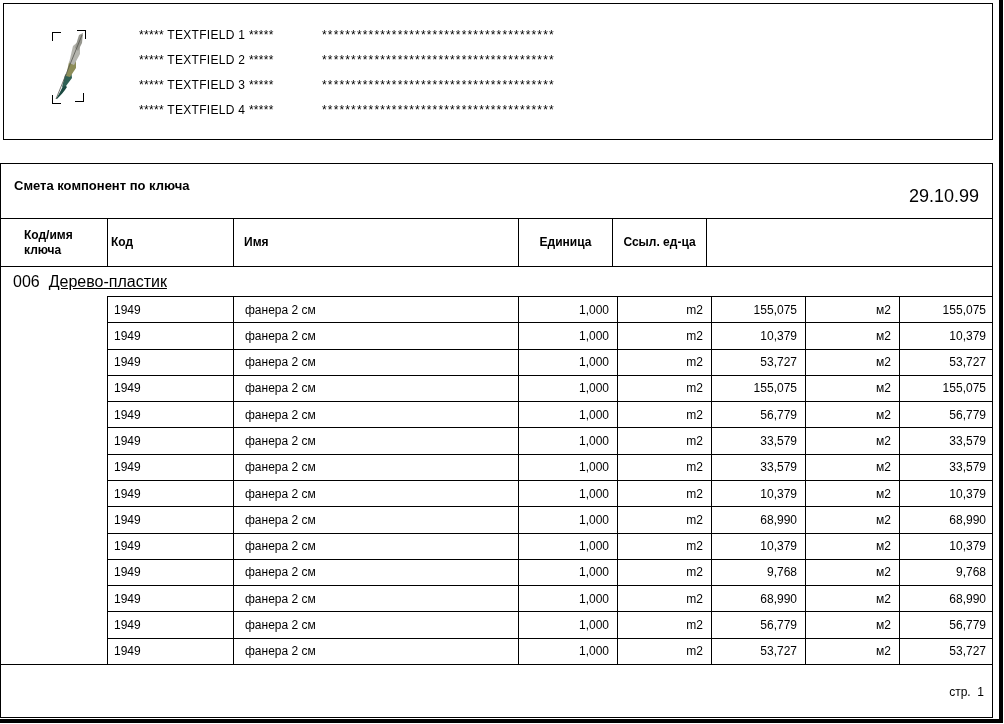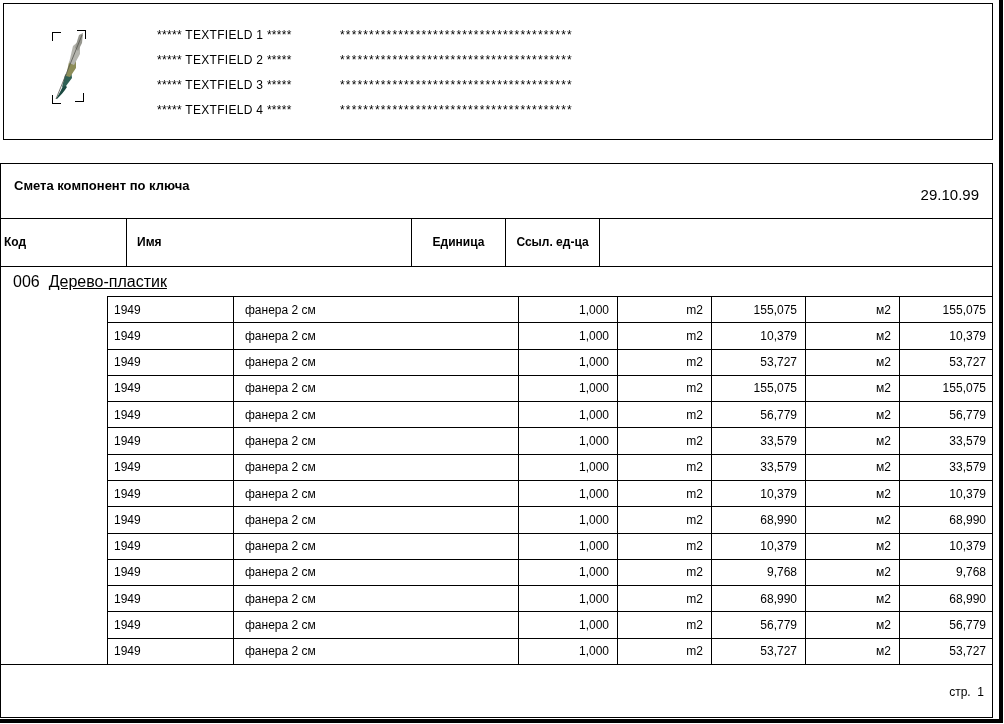--- a/index.html
+++ b/index.html
@@ -18,32 +18,32 @@
     border:1px solid #000;
   }
   .logo { position:absolute; left:48px; top:25px; width:36px; height:76px; }
   .bracket { position:absolute; width:9px; height:9px; }
   .br-tl { left:0; top:3px;    border-left:1px solid #000; border-top:1px solid #000; }
   .br-tr { right:2px; top:1px; border-right:1px solid #000; border-top:1px solid #000; }
   .br-bl { left:0; bottom:1px; border-left:1px solid #000; border-bottom:1px solid #000; }
   .br-br { right:4px; bottom:3px; border-right:1px solid #000; border-bottom:1px solid #000; }
   .feather-svg { position:absolute; left:2px; top:2px; }
 
-  .hfields { position:absolute; left:135px; top:18px;margin-left:18px; }
+  .hfields { position:absolute; left:135px; top:18px; }
   .hrow { height:25px; display:flex; align-items:center; font-size:12px; white-space:pre; }
   .hlabel { width:183px; letter-spacing:0.3px; }
   .hvalue { letter-spacing:1.15px; }
 
   
   .main-box {
     position:absolute; left:0; top:163px; width:993px; height:555px;
     border:1px solid #000;
   }
   .report-title { position:absolute; left:13px; top:14px; font-size:13px; font-weight:bold; }
-  .report-date  { position:absolute; right:13px; top:22px; font-size:15px; }
+  .report-date  { position:absolute; right:13px; top:22px; font-size:18px; }
 
   .thead {
     position:absolute; left:0; top:54px; width:991px; height:49px; display:flex;
     border-top:1px solid #000; border-bottom:1px solid #000;
   }
   .th { border-right:1px solid #000; display:flex; align-items:center;
         font-size:12px; font-weight:bold; line-height:15px; }
   .th-key   { width:107px; padding-left:23px; padding-right:12px; }
   .th-code  { width:126px; padding-left:3px; }
   .th-name  { width:285px; padding-left:10px; }
@@ -114,20 +114,21 @@
     <div class="hvalue">****************************************</div>
   </div>
       </div>
   </div>
 
   <div class="main-box">
     <div class="report-title">Смета компонент по ключа</div>
     <div class="report-date">29.10.99</div>
 
     <div class="thead">
+      <div class="th th-key">Код/имя ключа</div>
       <div class="th th-code">Код</div>
       <div class="th th-name">Имя</div>
       <div class="th th-unit">Единица</div>
       <div class="th th-refu">Ссыл. ед-ца</div>
     </div>
 
     <div class="group-row">
       <span class="group-code">006</span>
       <span class="group-name">Дерево-пластик</span>
     </div>

